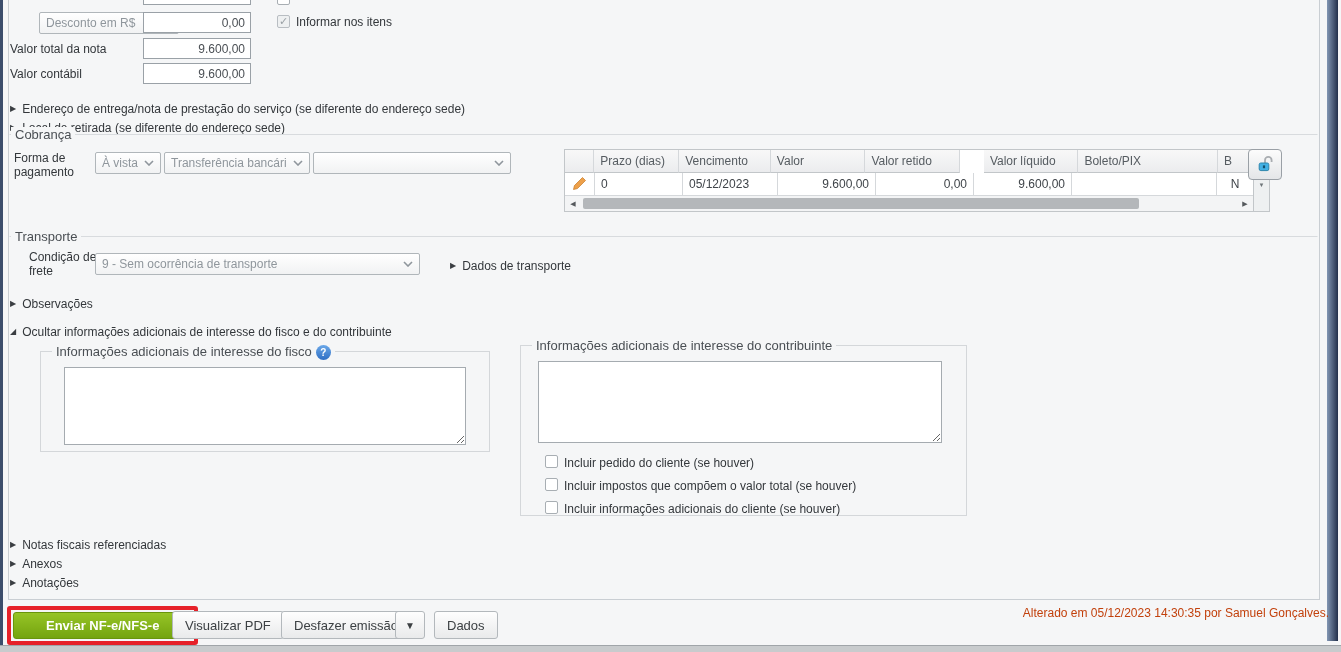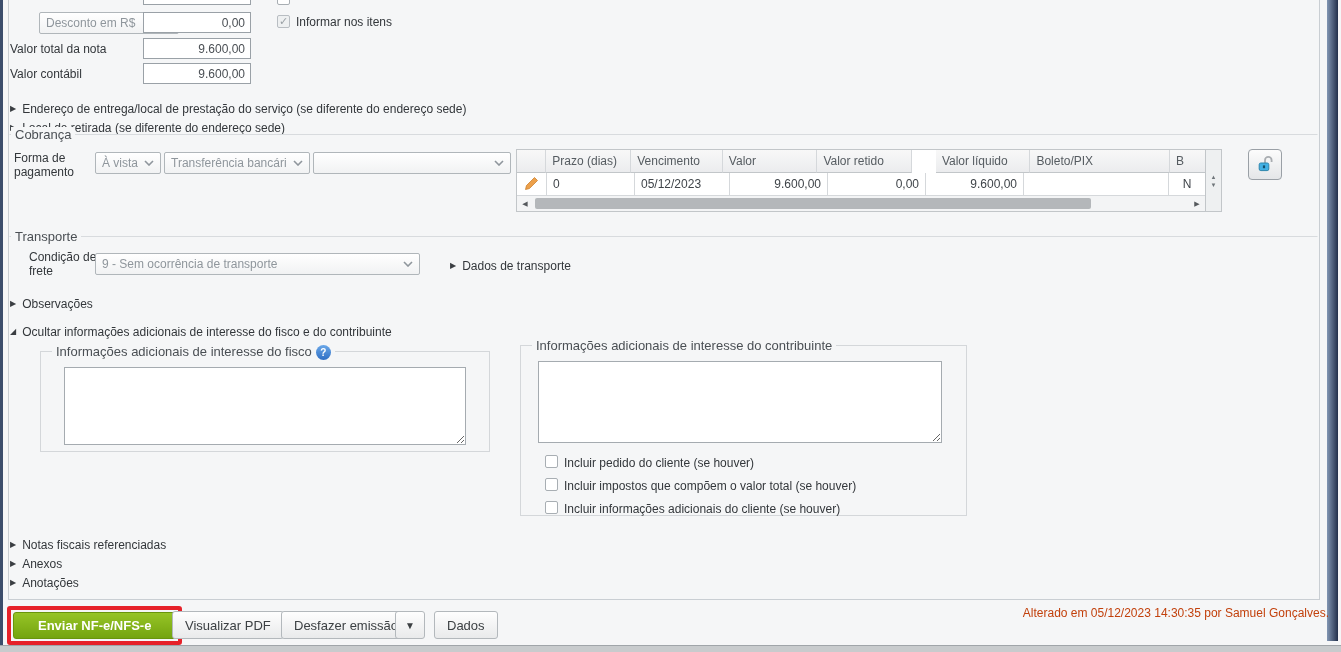--- a/index.html
+++ b/index.html
@@ -60,21 +60,21 @@
 
   .help { display:inline-block; width:15px; height:15px; border-radius:50%;
     background:linear-gradient(#6aa7e8,#2f6fc4); color:#fff; font-size:10px; font-weight:bold;
     text-align:center; line-height:15px; vertical-align:middle; margin-left:4px; }
 
   .btn { position:absolute; height:28px; display:inline-flex; align-items:center; justify-content:center;
     padding:0 12px; background:linear-gradient(#fefefe,#e9eaeb); border:1px solid #b3b8bc;
     border-radius:3px; font-size:13px; color:#3c4043; cursor:pointer; white-space:nowrap; }
   .red-box { position:absolute; left:7px; top:606px; border:4px solid #e62129; border-radius:3px; padding:2px; }
   .btn-green { position:relative; height:27px; display:inline-flex; align-items:center;
-    padding:0 24px; background:linear-gradient(#96c427,#74a40f); border:1px solid #69950c;
+    padding:0 32px; background:linear-gradient(#96c427,#74a40f); border:1px solid #69950c;
     border-radius:3px; font-size:13px; font-weight:bold; color:#fff; cursor:pointer; white-space:nowrap; }
   .altered { position:absolute; right:12px; top:606px; font-size:12px; color:#c2410c; }
 </style>
 </head>
 <body>
 
 <div id="screen">
   <div class="panel-bg"></div>
   <div class="frame-left"></div>
   <div class="frame-right"></div>
@@ -96,21 +96,21 @@
   <div class="cb checked-disabled" style="left:277px; top:15px;"><span>✓</span></div>
   <div class="lbl" style="left:296px; top:15px;">Informar nos itens</div>
 
   <div class="lbl" style="left:10px; top:42px;">Valor total da nota</div>
   <div class="inp" style="left:143px; top:38px; width:108px;">9.600,00</div>
   <div class="lbl" style="left:10px; top:67px;">Valor contábil</div>
   <div class="inp" style="left:143px; top:63px; width:108px;">9.600,00</div>
 
   <div class="coll" style="left:10px; top:102px;">
     <span class="tri">▶</span>
-    <span>Endereço de entrega/local de prestação do serviço (se diferente do endereço sede)</span>
+    <span>Endereço de entrega/nota de prestação do serviço (se diferente do endereço sede)</span>
   </div>
   <div class="coll" style="left:10px; top:121px;">
     <span class="tri">▶</span>
     <span>Local de retirada (se diferente do endereço sede)</span>
   </div>
 
   <div class="groupbox topline-only" style="left:9px; top:134px; width:1309px; height:99px;"></div>
   <div class="legend" style="left:11px; top:127px;">Cobrança</div>
 
   <div class="lbl" style="left:14px; top:151px; width:78px;">Forma de pagamento</div>
@@ -126,21 +126,21 @@
         <path d="M1 1l4 4 4-4" stroke="#8f969c" fill="none" stroke-width="1.6"></path>
       </svg>
   </div>
   <div class="sel" style="left:313px; top:152px; width:198px;">
     <span></span>
     <svg class="chev" width="10" height="6">
         <path d="M1 1l4 4 4-4" stroke="#8f969c" fill="none" stroke-width="1.6"></path>
       </svg>
   </div>
 
-  <div class="grid" style="left:516px; top:149px; width:706px;">
+  <div class="grid" style="left:564px; top:149px; width:706px;">
     <div class="grid-main">
       <div class="g-row g-h">
         <div class="g-c" style="width:30px;"></div>
         <div class="g-c" style="width:88px;">Prazo (dias)</div>
         <div class="g-c" style="width:95px;">Vencimento</div>
         <div class="g-c" style="width:98px;">Valor</div>
         <div class="g-c" style="width:98px;">Valor retido</div>
         <div class="g-c" style="width:98px;margin-left:24px;">Valor líquido</div>
         <div class="g-c" style="width:145px;">Boleto/PIX</div>
         <div class="g-c" style="width:36px;">B</div>

